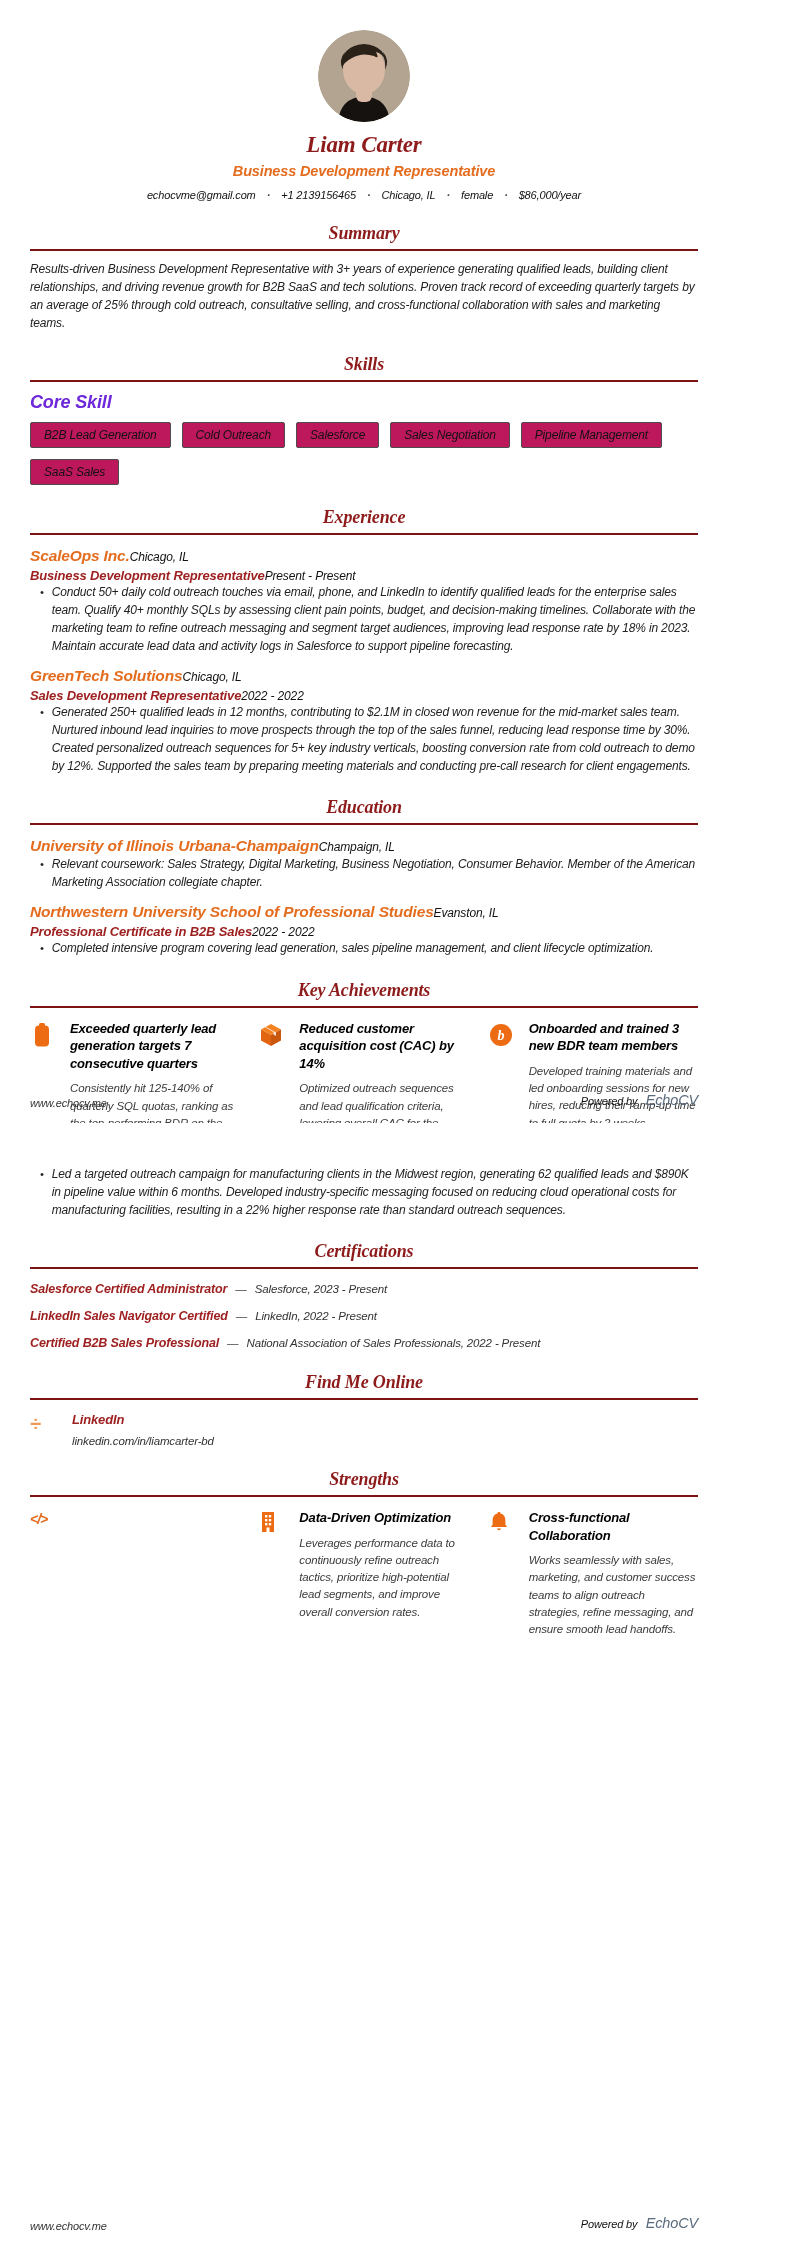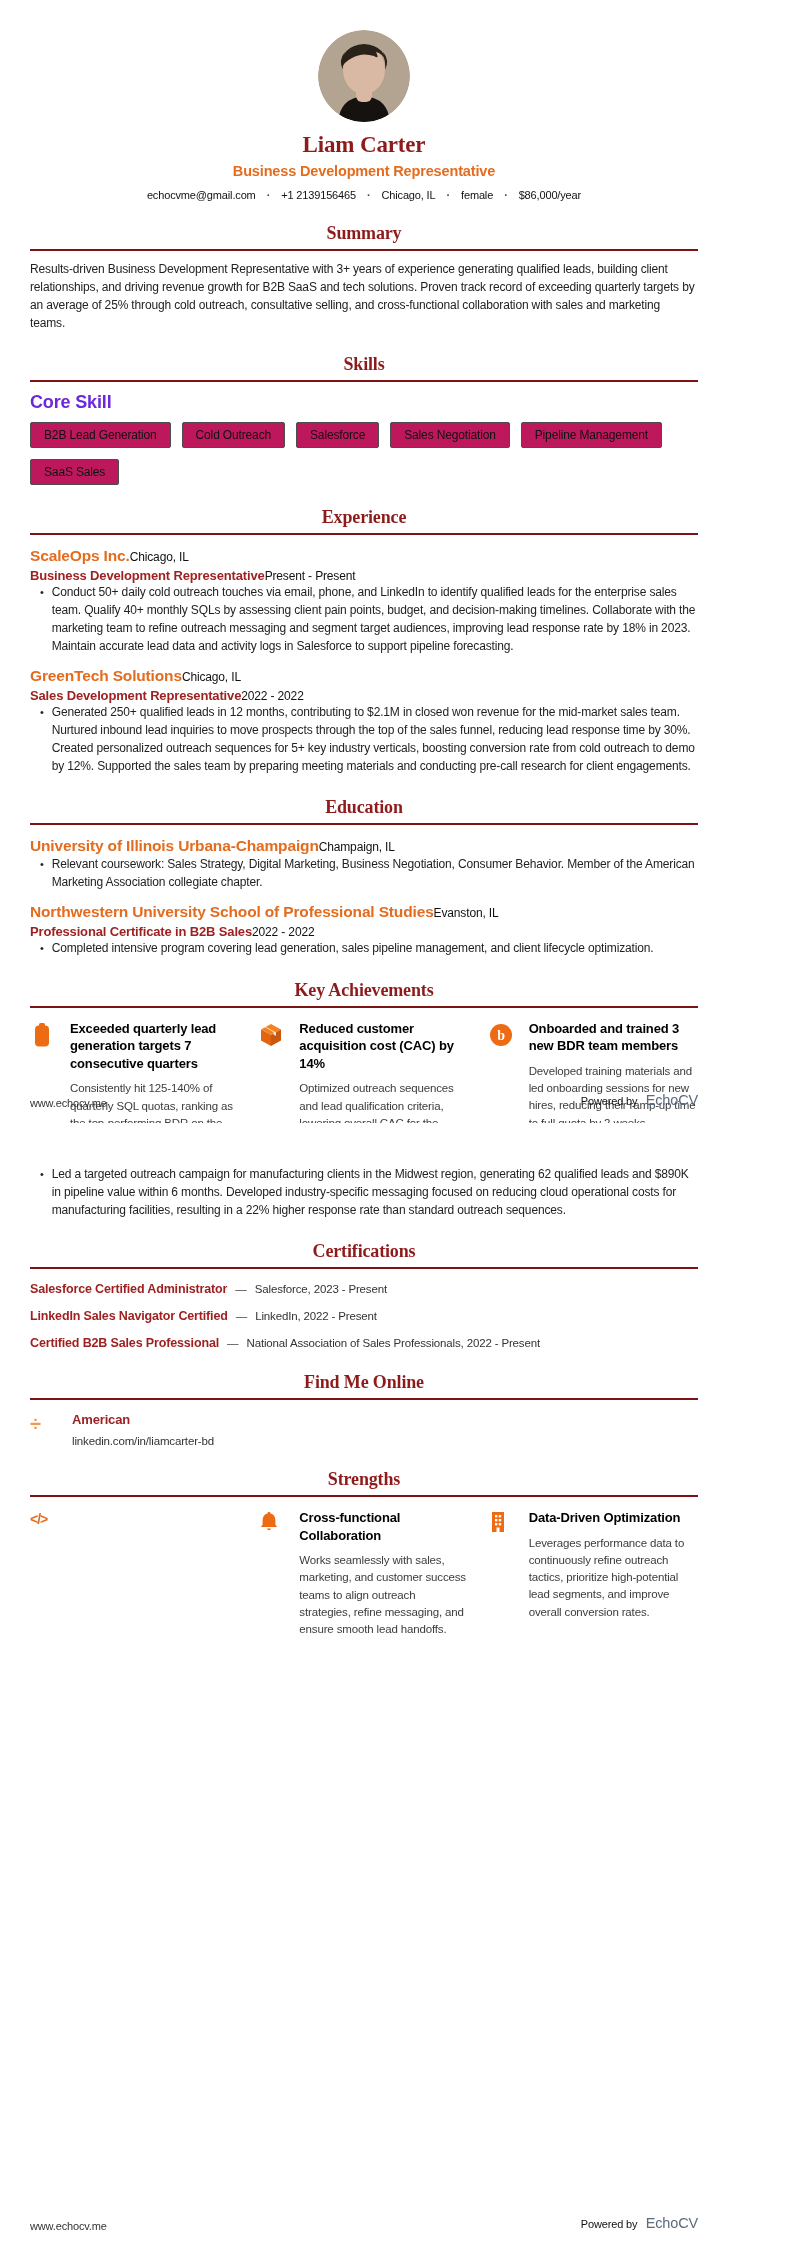--- a/index.html
+++ b/index.html
@@ -1,21 +1,21 @@
 <!DOCTYPE html>
 <html><head>
 <meta charset="utf-8">
 <style>
   * { margin:0; padding:0; box-sizing:border-box; }
   body {
     width:794px; margin:0 auto; background:#ffffff;
     font-family:"Liberation Sans", sans-serif; color:#222;
     letter-spacing:-0.15px;
   }
-  .page { width:728px; height:1123px; position:relative; background:#fff; overflow:hidden; }
+  .page { width:728px; height:1123px; position:relative; background:#fff; overflow:hidden;font-style:italic; }
   .content { padding:0 30px; }
 
   
   .header { text-align:center; padding-top:30px; }
   .avatar { width:92px; height:92px; border-radius:50%; overflow:hidden; display:inline-block; }
   .name { font-family:"Liberation Serif", serif; font-weight:bold; font-size:23px; color:#8e1b1b; margin-top:6px; }
   .job-title { color:#e36c1e; font-size:14.5px; margin-top:5px; font-weight:bold; }
   .contact { margin-top:10px; font-size:11px; color:#111; display:flex; justify-content:center; align-items:center; }
   .contact span + span::before { content:"·"; margin:0 11px; color:#444; font-weight:bold; }
 
@@ -257,63 +257,63 @@
         <span>National Association of Sales Professionals, 2022 - Present</span>
       </div>
     </div>
 
     <div class="section">
       <div class="sec-head">Find Me Online</div>
       <hr class="sec-rule">
       <div class="online-item">
         <span class="icon-box divide-glyph">÷</span>
         <div>
-          <div class="online-label">American</div>
+          <div class="online-label">LinkedIn</div>
           <div class="online-url">linkedin.com/in/liamcarter-bd</div>
         </div>
       </div>
     </div>
 
     <div class="section">
       <div class="sec-head">Strengths</div>
       <hr class="sec-rule">
       <div class="cols">
         <div class="col">
           <span class="icon-box code-glyph">&lt;/&gt;</span>
-        </div>
-        <div class="col">
-          <span class="icon-box">
-            <svg width="20" height="22" viewBox="0 0 20 22">
-                <path d="M10 1 C10.9 1 11.6 1.7 11.6 2.6 C14.5 3.3 16.4 5.8 16.4 9 L16.4 13.5 L18 16 L2 16 L3.6 13.5 L3.6 9 C3.6 5.8 5.5 3.3 8.4 2.6 C8.4 1.7 9.1 1 10 1 Z" fill="#ed6c13"></path>
-                <path d="M7.8 17.5 A2.3 2.3 0 0 0 12.2 17.5 Z" fill="#ed6c13"></path>
-              </svg>
-          </span>
-          <div>
-            <div class="card-title">Cross-functional Collaboration</div>
-            <div class="card-body">Works seamlessly with sales, marketing, and customer success teams to align outreach strategies, refine messaging, and ensure smooth lead handoffs.</div>
-          </div>
         </div>
         <div class="col">
           <span class="icon-box">
             <svg width="18" height="22" viewBox="0 0 18 22">
                 <rect x="3" y="1" width="12" height="20" fill="#ed6c13"></rect>
                 <rect x="6" y="4" width="2.4" height="2.4" fill="#fff"></rect>
                 <rect x="9.8" y="4" width="2.4" height="2.4" fill="#fff"></rect>
                 <rect x="6" y="8" width="2.4" height="2.4" fill="#fff"></rect>
                 <rect x="9.8" y="8" width="2.4" height="2.4" fill="#fff"></rect>
                 <rect x="6" y="12" width="2.4" height="2.4" fill="#fff"></rect>
                 <rect x="9.8" y="12" width="2.4" height="2.4" fill="#fff"></rect>
                 <rect x="7.5" y="16.5" width="3" height="4.5" fill="#fff"></rect>
               </svg>
           </span>
           <div>
             <div class="card-title">Data-Driven Optimization</div>
             <div class="card-body">Leverages performance data to continuously refine outreach tactics, prioritize high-potential lead segments, and improve overall conversion rates.</div>
           </div>
         </div>
+        <div class="col">
+          <span class="icon-box">
+            <svg width="20" height="22" viewBox="0 0 20 22">
+                <path d="M10 1 C10.9 1 11.6 1.7 11.6 2.6 C14.5 3.3 16.4 5.8 16.4 9 L16.4 13.5 L18 16 L2 16 L3.6 13.5 L3.6 9 C3.6 5.8 5.5 3.3 8.4 2.6 C8.4 1.7 9.1 1 10 1 Z" fill="#ed6c13"></path>
+                <path d="M7.8 17.5 A2.3 2.3 0 0 0 12.2 17.5 Z" fill="#ed6c13"></path>
+              </svg>
+          </span>
+          <div>
+            <div class="card-title">Cross-functional Collaboration</div>
+            <div class="card-body">Works seamlessly with sales, marketing, and customer success teams to align outreach strategies, refine messaging, and ensure smooth lead handoffs.</div>
+          </div>
+        </div>
       </div>
     </div>
 
   </div>
 
   <div class="page-footer">
     <span class="site">www.echocv.me</span>
     <span>
       <span class="powered">Powered by</span>
       <span class="brand">EchoCV</span>

